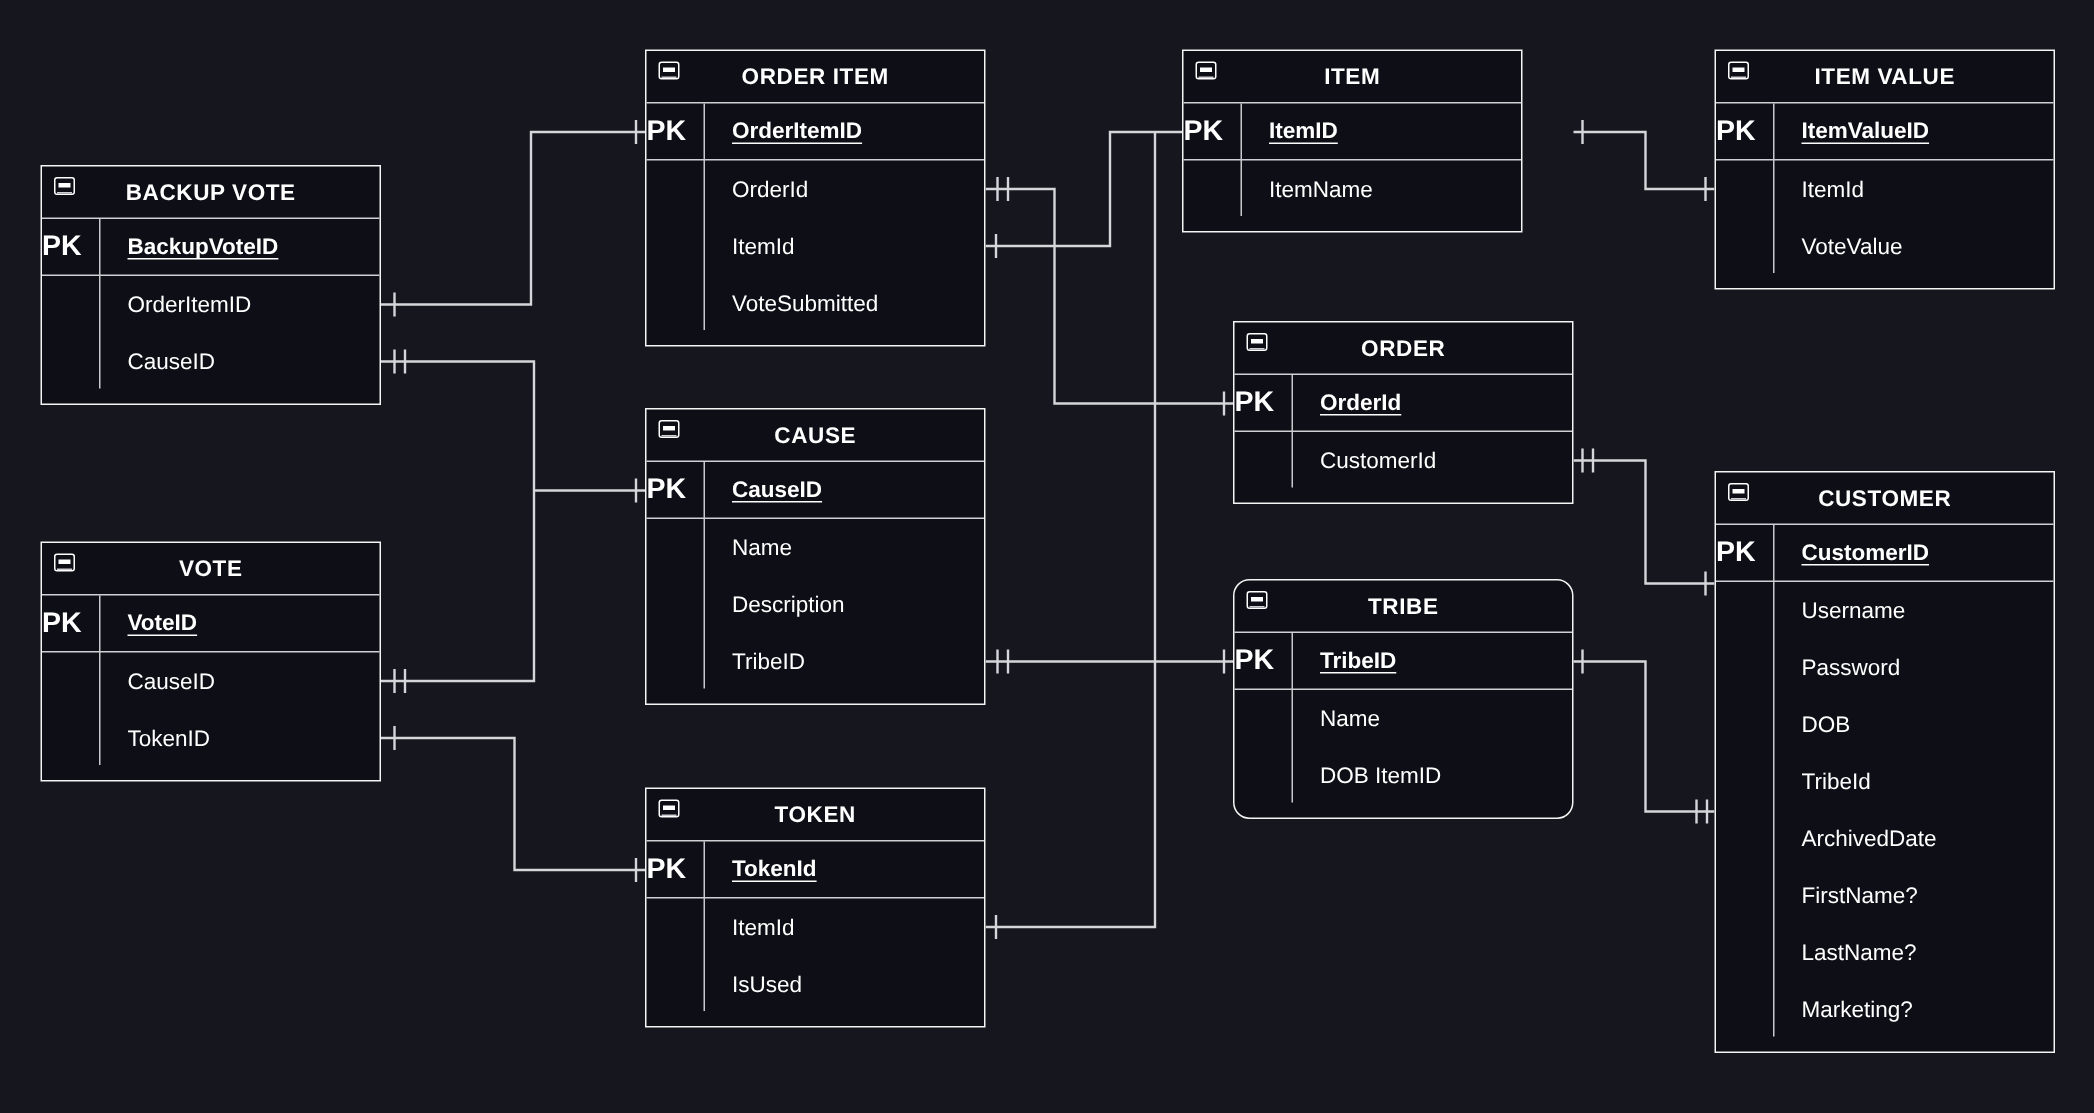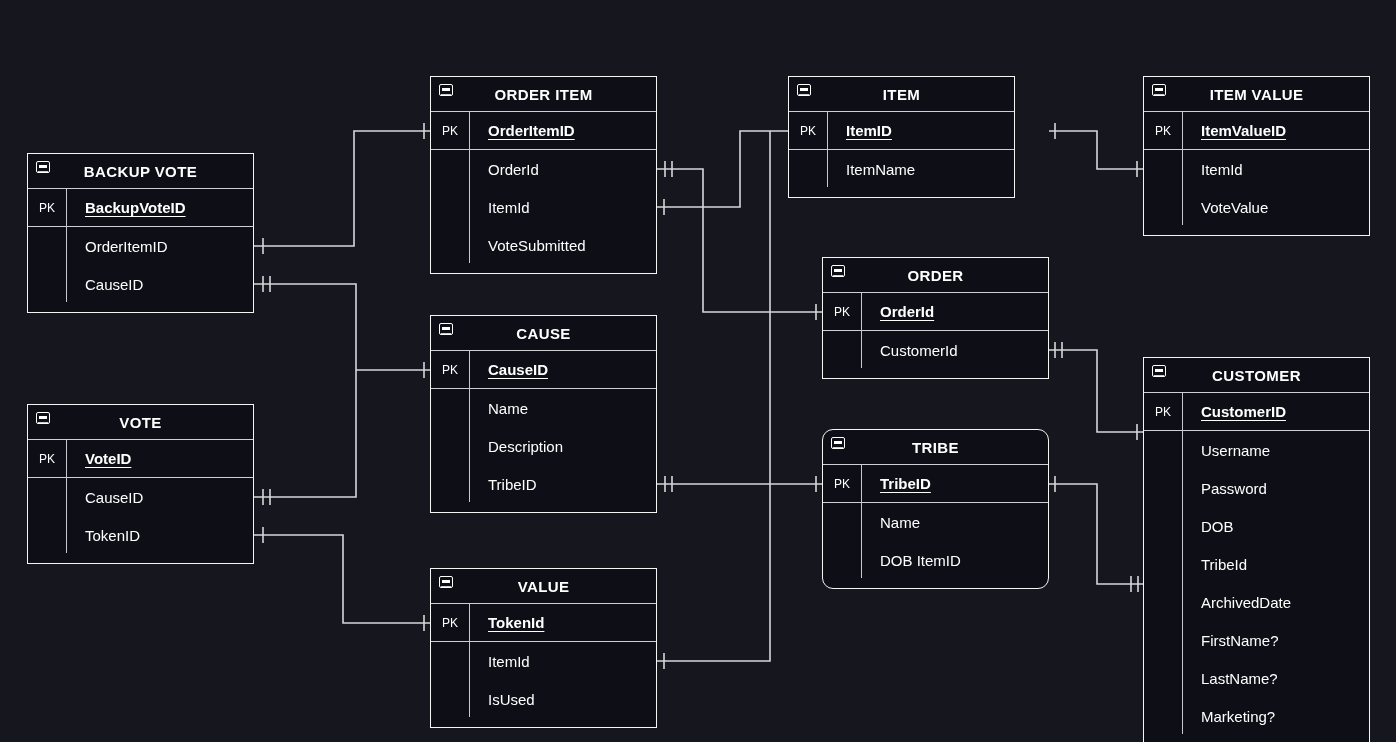--- a/index.html
+++ b/index.html
@@ -3,21 +3,21 @@
 <meta charset="utf-8">
 <style>
   html,body{margin:0;padding:0;}
   body{
     width:1396px;height:742px;
     background:#16161e;
     font-family:"Liberation Sans", sans-serif;
     position:relative;overflow:hidden;
     color:#ffffff;
   }
-  #canvas{position:absolute;inset:0;width:1396px;height:606px;margin-top:43px;}
+  #canvas{position:absolute;inset:0;width:1396px;height:606px;}
   #wires{position:absolute;left:0;top:0;z-index:1;}
   #wires polyline, #wires line{stroke:#d6d6da;stroke-width:1.6;fill:none;}
 
   .table{
     position:absolute;z-index:2;
     width:227px;box-sizing:border-box;
     background:#0e0e16;
     border:1.5px solid #f5f5f5;
   }
   
@@ -43,22 +43,22 @@
     position:absolute;left:2px;right:2px;top:3px;height:2.5px;background:#ffffff;
   }
   .collapse-icon .base{
     position:absolute;left:1px;right:1px;bottom:0.5px;height:1px;background:#cfcfd3;
   }
   .t-pkrow{
     height:37px;border-bottom:1px solid #d0d0d4;
     display:flex;align-items:center;
   }
   .pk-cell{
-    width:38px;flex:0 0 38px;text-align:center;
-    font-weight:normal;font-size:12px;color:#fff;
+    width:38px;flex:0 0 38px;text-align:left;
+    font-weight:bold;font-size:19px;color:#fff;
   }
   .pk-field{
     padding-left:19px;font-weight:bold;font-size:15px;color:#fff;
     text-decoration:underline;text-underline-offset:3px;
   }
   .t-body{padding-bottom:9px;}
   .t-row{
     height:38px;display:flex;align-items:center;
     padding-left:57px;font-size:15px;color:#fff;
   }
@@ -275,21 +275,21 @@
       <div class="t-row">DOB ItemID</div>
     </div>
   </div>
 
   <div class="table" style="left:430px;top:525px;">
     <div class="t-header">
       <span class="collapse-icon">
           <span class="minus"></span>
           <span class="base"></span>
         </span>
-      <span class="t-title">VALUE</span>
+      <span class="t-title">TOKEN</span>
     </div>
     <div class="t-pkrow">
       <span class="pk-cell">PK</span>
       <span class="pk-field">TokenId</span>
     </div>
     <div class="t-body">
       <div class="t-row">ItemId</div>
       <div class="t-row">IsUsed</div>
     </div>
   </div>

